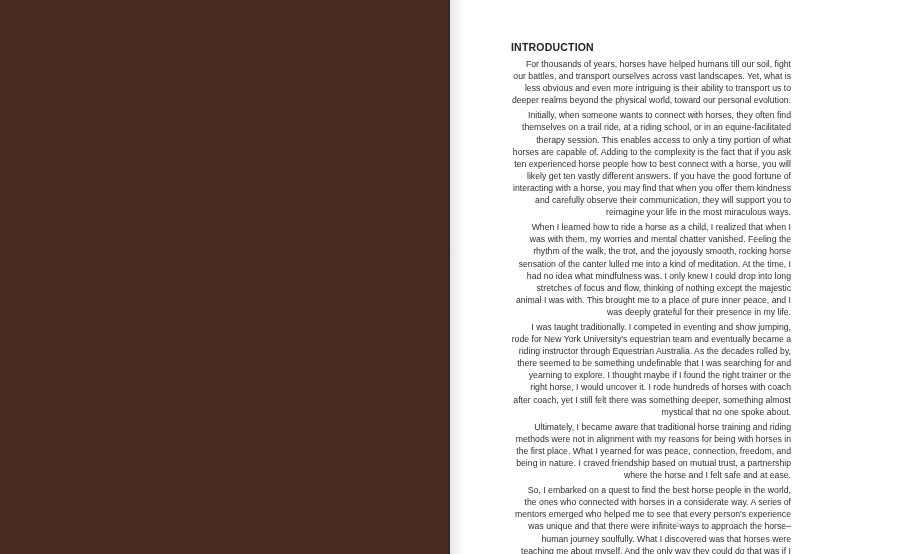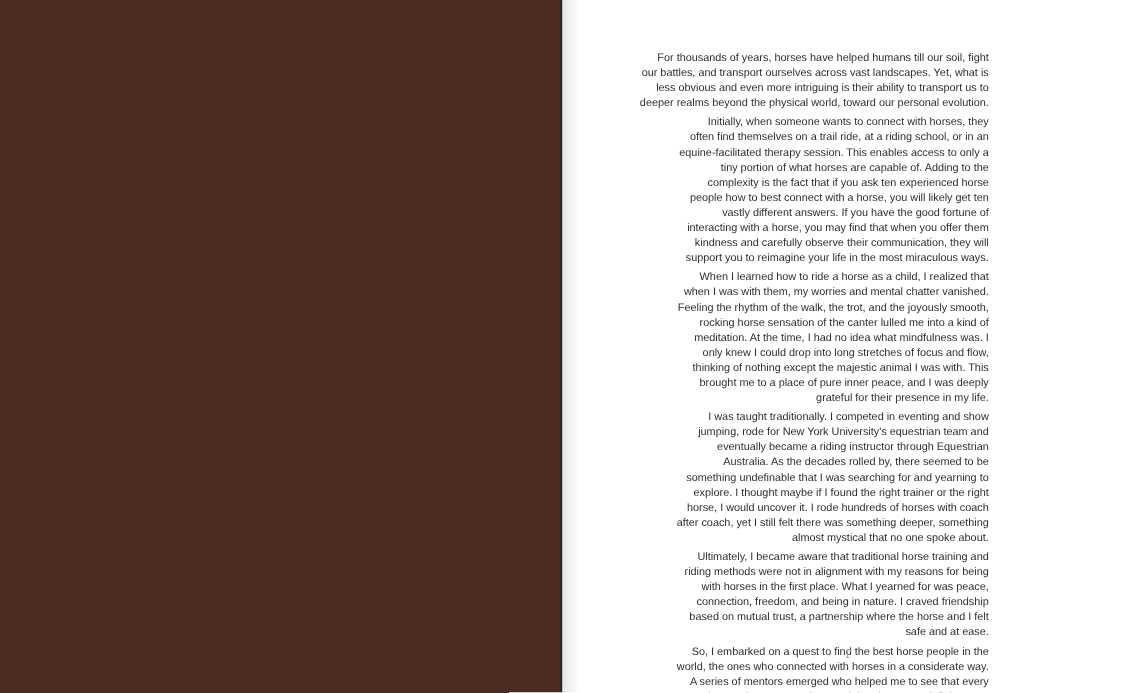--- a/index.html
+++ b/index.html
@@ -40,39 +40,40 @@
     font-size: 10.5px;
     font-weight: bold;
     letter-spacing: 0.2px;
     color: #222;
     line-height: 14px;
   }
   p {
     margin: 0 0 3px 0;
     text-align: right;
   }
-  p.indent { text-indent: 14px; margin-left: 28px; }
+  p.indent { text-indent: 14px; }
   .folio {
     position: absolute; left: 226px; top: 521px;
     font-size: 7px; color: #9a9a9a;
   }
   .folio-mark {
     position: absolute; left: 228px; top: 520px;
     width: 4px; height: 1px; background: #ccc;
   }
 </style>
 </head>
 <body>
 
 <div class="left-page"></div>
 <div class="spine"></div>
 <div class="spine-shadow"></div>
 
 <div class="right-page">
   <div class="content">
+    <h1>INTRODUCTION</h1>
     <p>For thousands of years, horses have helped humans till our soil, fight our battles, and transport ourselves across vast landscapes. Yet, what is less obvious and even more intriguing is their ability to transport us to deeper realms beyond the physical world, toward our personal evolution.</p>
     <p class="indent">Initially, when someone wants to connect with horses, they often find themselves on a trail ride, at a riding school, or in an equine-facilitated therapy session. This enables access to only a tiny portion of what horses are capable of. Adding to the complexity is the fact that if you ask ten experienced horse people how to best connect with a horse, you will likely get ten vastly different answers. If you have the good fortune of interacting with a horse, you may find that when you offer them kindness and carefully observe their communication, they will support you to reimagine your life in the most miraculous ways.</p>
     <p class="indent">When I learned how to ride a horse as a child, I realized that when I was with them, my worries and mental chatter vanished. Feeling the rhythm of the walk, the trot, and the joyously smooth, rocking horse sensation of the canter lulled me into a kind of meditation. At the time, I had no idea what mindfulness was. I only knew I could drop into long stretches of focus and flow, thinking of nothing except the majestic animal I was with. This brought me to a place of pure inner peace, and I was deeply grateful for their presence in my life.</p>
     <p class="indent">I was taught traditionally. I competed in eventing and show jumping, rode for New York University's equestrian team and eventually became a riding instructor through Equestrian Australia. As the decades rolled by, there seemed to be something undefinable that I was searching for and yearning to explore. I thought maybe if I found the right trainer or the right horse, I would uncover it. I rode hundreds of horses with coach after coach, yet I still felt there was something deeper, something almost mystical that no one spoke about.</p>
     <p class="indent">Ultimately, I became aware that traditional horse training and riding methods were not in alignment with my reasons for being with horses in the first place. What I yearned for was peace, connection, freedom, and being in nature. I craved friendship based on mutual trust, a partnership where the horse and I felt safe and at ease.</p>
     <p class="indent">So, I embarked on a quest to find the best horse people in the world, the ones who connected with horses in a considerate way. A series of mentors emerged who helped me to see that every person's experience was unique and that there were infinite ways to approach the horse–human journey soulfully. What I discovered was that horses were teaching me about myself. And the only way they could do that was if I got out of the way, took all the gear off and allowed them to show me. All this time, I thought I was training horses, and really, they were training me.</p>
   </div>
   <div class="folio-mark"></div>
   <div class="folio">1</div>
 </div>

